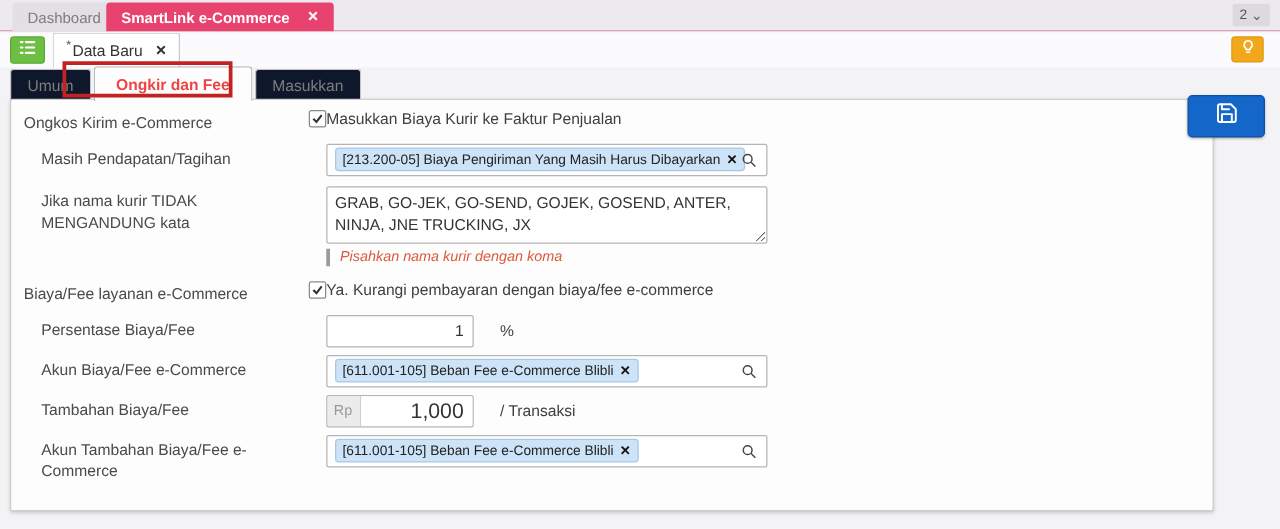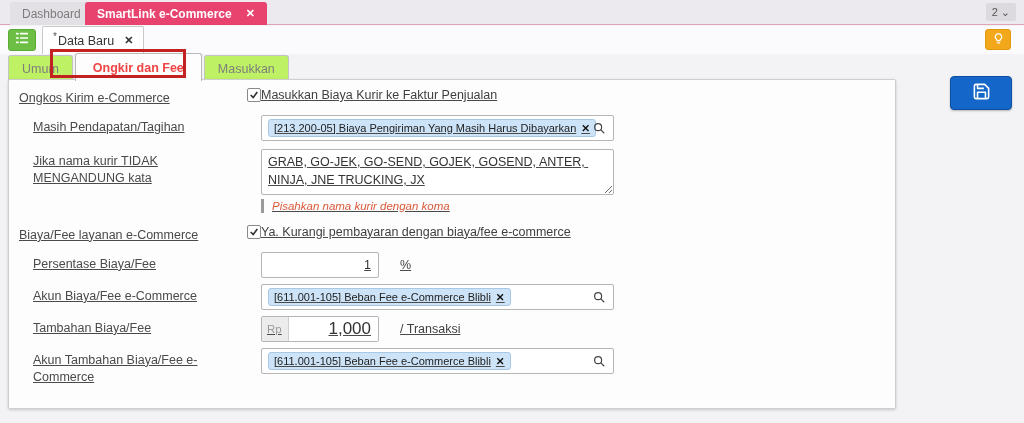--- a/index.html
+++ b/index.html
@@ -48,37 +48,37 @@
   .doc-tab .tab-close { margin-left:10px; font-weight:bold; font-size:11px; color:#333; }
   .tips-btn {
     position:absolute; right:13px; top:3px; width:26px; height:21px;
     background:#f3a81c; border:1px solid #e09a12; border-radius:3px;
     display:flex; align-items:center; justify-content:center; cursor:pointer;
   }
   
   .panel-tabs { position:absolute; top:53px; left:8px; height:28px; display:flex; align-items:flex-end; }
   .ptab {
     height:26px; display:flex; align-items:center; padding:0 13px;
-    background:#bef264; border:1px solid #c4c3c5; border-bottom:none;
+    background:#0f172a; border:1px solid #c4c3c5; border-bottom:none;
     border-radius:3px 3px 0 0; font-size:12.5px; color:#7e7e7e; margin-right:2px;
     cursor:pointer;
   }
   .ptab.active {
     height:28px; background:#fdfdfd; border:1px solid #b9b9b9; border-bottom:none;
     color:#ef4444; font-weight:bold; z-index:3; position:relative; padding:0 17px;
   }
   .red-box {
     position:absolute; left:50px; top:49px; width:136px; height:29px;
     border:3px solid #c32222; z-index:6; pointer-events:none;
   }
   
   .card {
-    position:absolute; left:8px; top:79px; width:888px; height:330px;
+    position:absolute; left:8px; top:79px; width:963px; height:330px;
     background:#fdfdfd; border:1px solid #cfcfcf; border-radius:2px;
-    box-shadow:0 1px 3px rgba(0,0,0,.18); z-index:2; padding:6px 0 0 0;text-decoration:underline;
+    box-shadow:0 1px 3px rgba(0,0,0,.18); z-index:2; padding:6px 0 0 0;
   }
   .frow { display:flex; align-items:flex-start; }
   .flabel {
     width:238px; flex:0 0 238px; padding:4px 6px 0 10px; font-size:12.5px; color:#4a4a4a;
     line-height:1.35;
   }
   .flabel.indent { padding-left:24px; }
   .fcontent { display:flex; align-items:center; }
   .cbx-wrap { display:flex; align-items:center; gap:0; padding-top:2px; cursor:pointer; }
   .cbx {

